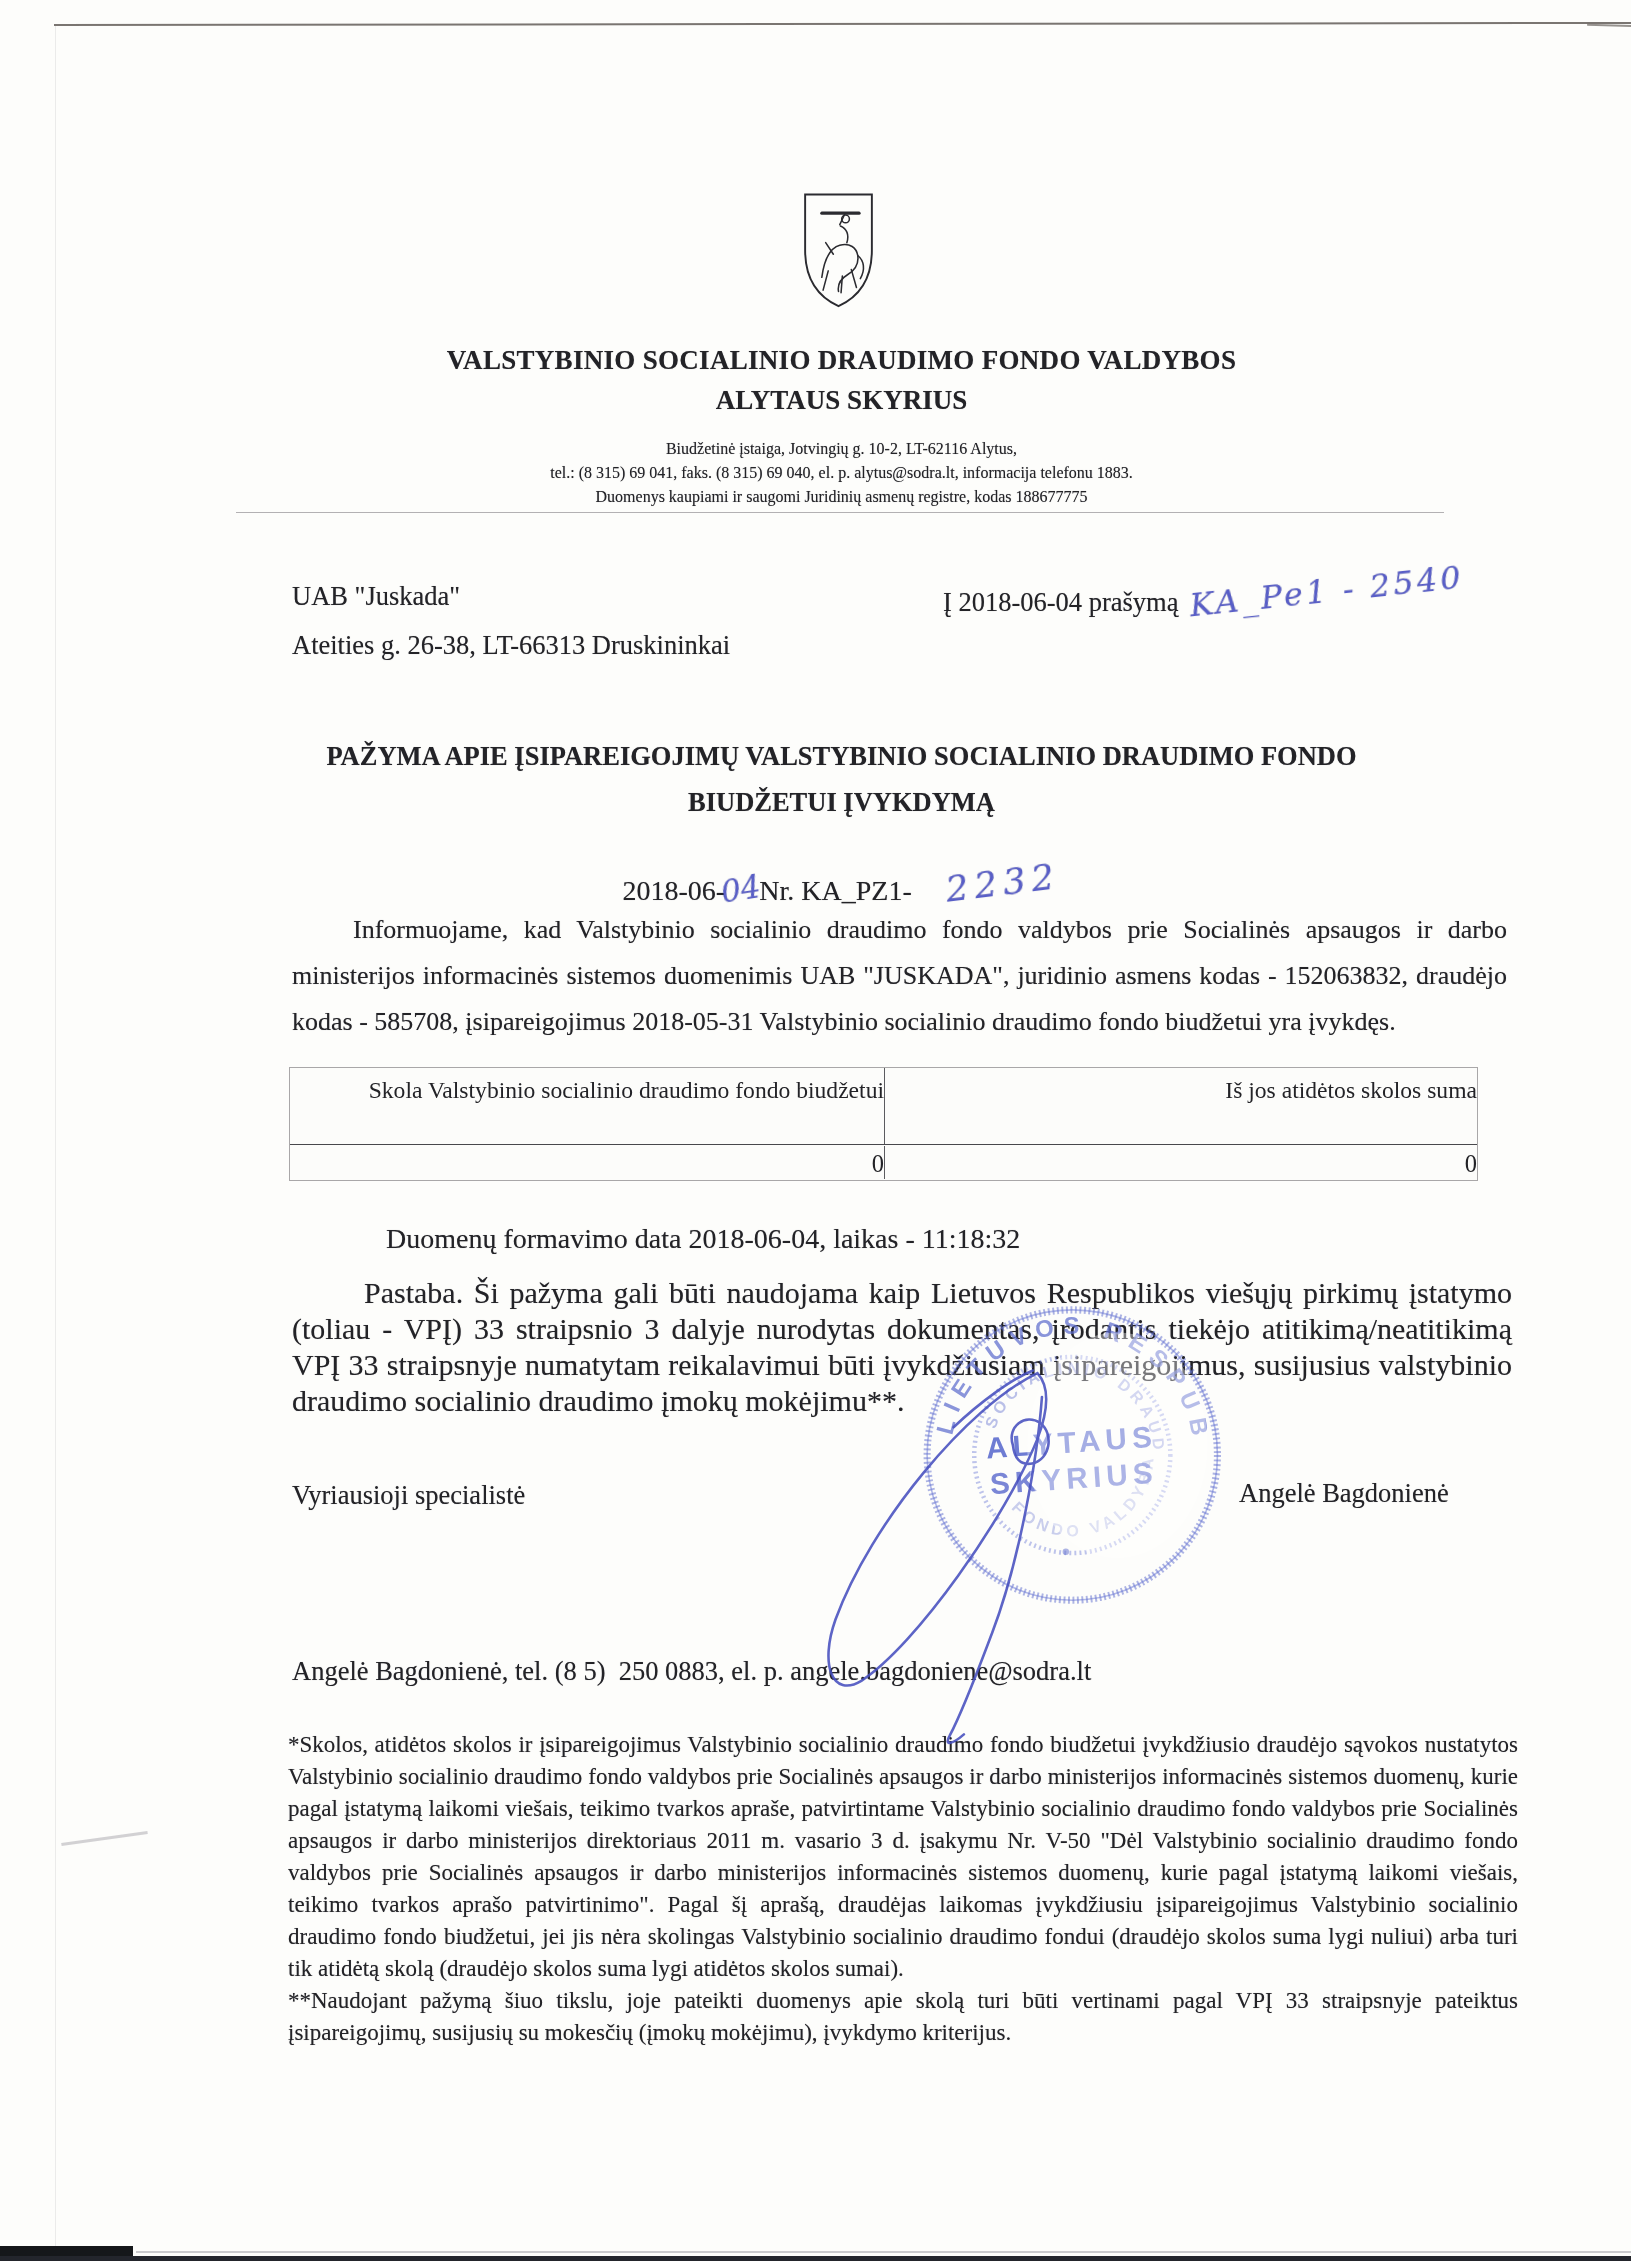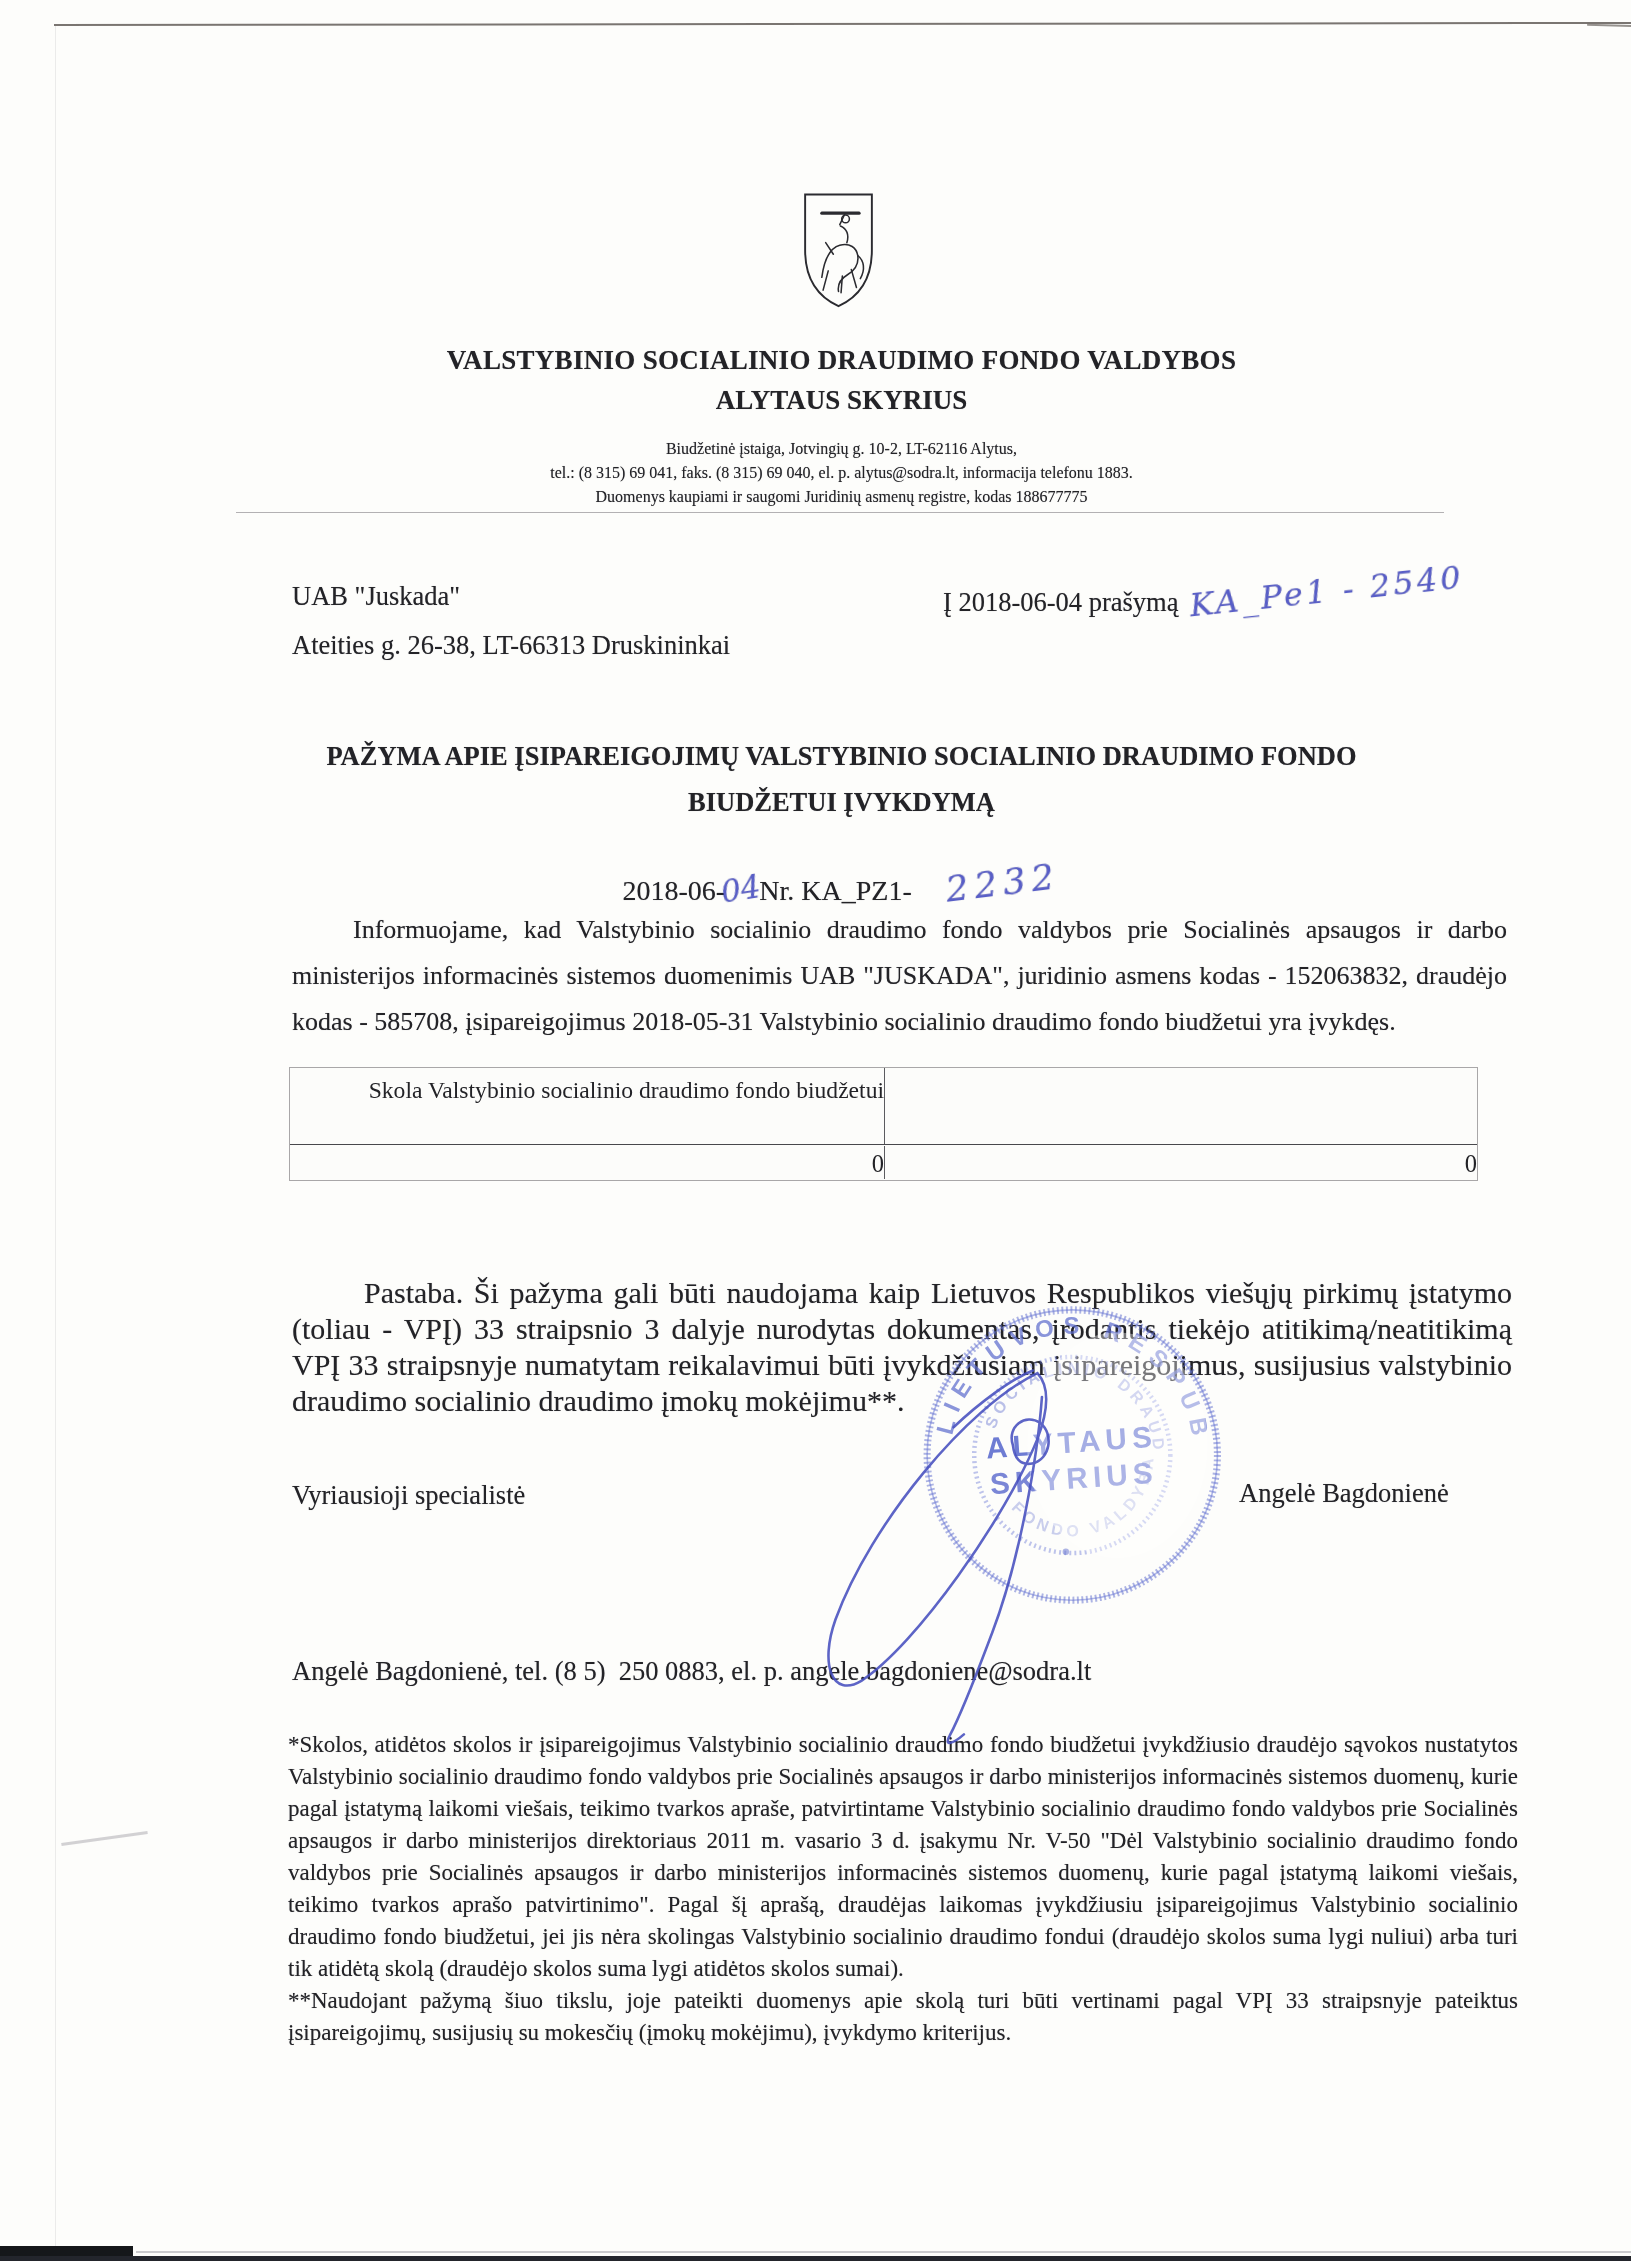--- a/index.html
+++ b/index.html
@@ -115,27 +115,29 @@
 
   <div class="abs ctr docnum soft">
     <span>2018-06-</span><span class="hw hw-day">04</span><span>Nr. KA_PZ1-</span><span class="hw hw-num">2232</span>
   </div>
 
   <div class="abs body-par soft">Informuojame, kad Valstybinio socialinio draudimo fondo valdybos prie Socialinės apsaugos ir darbo ministerijos informacinės sistemos duomenimis UAB "JUSKADA", juridinio asmens kodas - 152063832, draudėjo kodas - 585708, įsipareigojimus 2018-05-31 Valstybinio socialinio draudimo fondo biudžetui yra įvykdęs.</div>
 
   <div class="abs table">
     <div class="trow-h">
       <div class="tcell c1">Skola Valstybinio socialinio draudimo fondo biudžetui</div>
+      <div class="tcell c2">Iš jos atidėtos skolos suma</div>
     </div>
     <div class="trow-v">
       <div class="tcell c1 tval">0</div>
       <div class="tcell c2 tval">0</div>
     </div>
   </div>
 
+  <div class="abs dataline soft">Duomenų formavimo data 2018-06-04, laikas - 11:18:32</div>
 
   <div class="abs note-par soft">Pastaba. Ši pažyma gali būti naudojama kaip Lietuvos Respublikos viešųjų pirkimų įstatymo (toliau - VPĮ) 33 straipsnio 3 dalyje nurodytas dokumentas, įrodantis tiekėjo atitikimą/neatitikimą VPĮ 33 straipsnyje numatytam reikalavimui būti įvykdžiusiam įsipareigojimus, susijusius valstybinio draudimo socialinio draudimo įmokų mokėjimu**.</div>
 
   <div class="abs sig-position soft">Vyriausioji specialistė</div>
   <div class="abs sig-name soft">Angelė Bagdonienė</div>
   <div class="abs contact soft">Angelė Bagdonienė, tel. (8 5)&nbsp; 250 0883, el. p. angele.bagdoniene@sodra.lt</div>
 
   <div class="abs footnotes soft">
     <div>*Skolos, atidėtos skolos ir įsipareigojimus Valstybinio socialinio draudimo fondo biudžetui įvykdžiusio draudėjo sąvokos nustatytos Valstybinio socialinio draudimo fondo valdybos prie Socialinės apsaugos ir darbo ministerijos informacinės sistemos duomenų, kurie pagal įstatymą laikomi viešais, teikimo tvarkos apraše, patvirtintame Valstybinio socialinio draudimo fondo valdybos prie Socialinės apsaugos ir darbo ministerijos direktoriaus 2011 m. vasario 3 d. įsakymu Nr. V-50 "Dėl Valstybinio socialinio draudimo fondo valdybos prie Socialinės apsaugos ir darbo ministerijos informacinės sistemos duomenų, kurie pagal įstatymą laikomi viešais, teikimo tvarkos aprašo patvirtinimo". Pagal šį aprašą, draudėjas laikomas įvykdžiusiu įsipareigojimus Valstybinio socialinio draudimo fondo biudžetui, jei jis nėra skolingas Valstybinio socialinio draudimo fondui (draudėjo skolos suma lygi nuliui) arba turi tik atidėtą skolą (draudėjo skolos suma lygi atidėtos skolos sumai).</div>
     <div>**Naudojant pažymą šiuo tikslu, joje pateikti duomenys apie skolą turi būti vertinami pagal VPĮ 33 straipsnyje pateiktus įsipareigojimų, susijusių su mokesčių (įmokų mokėjimu), įvykdymo kriterijus.</div>

